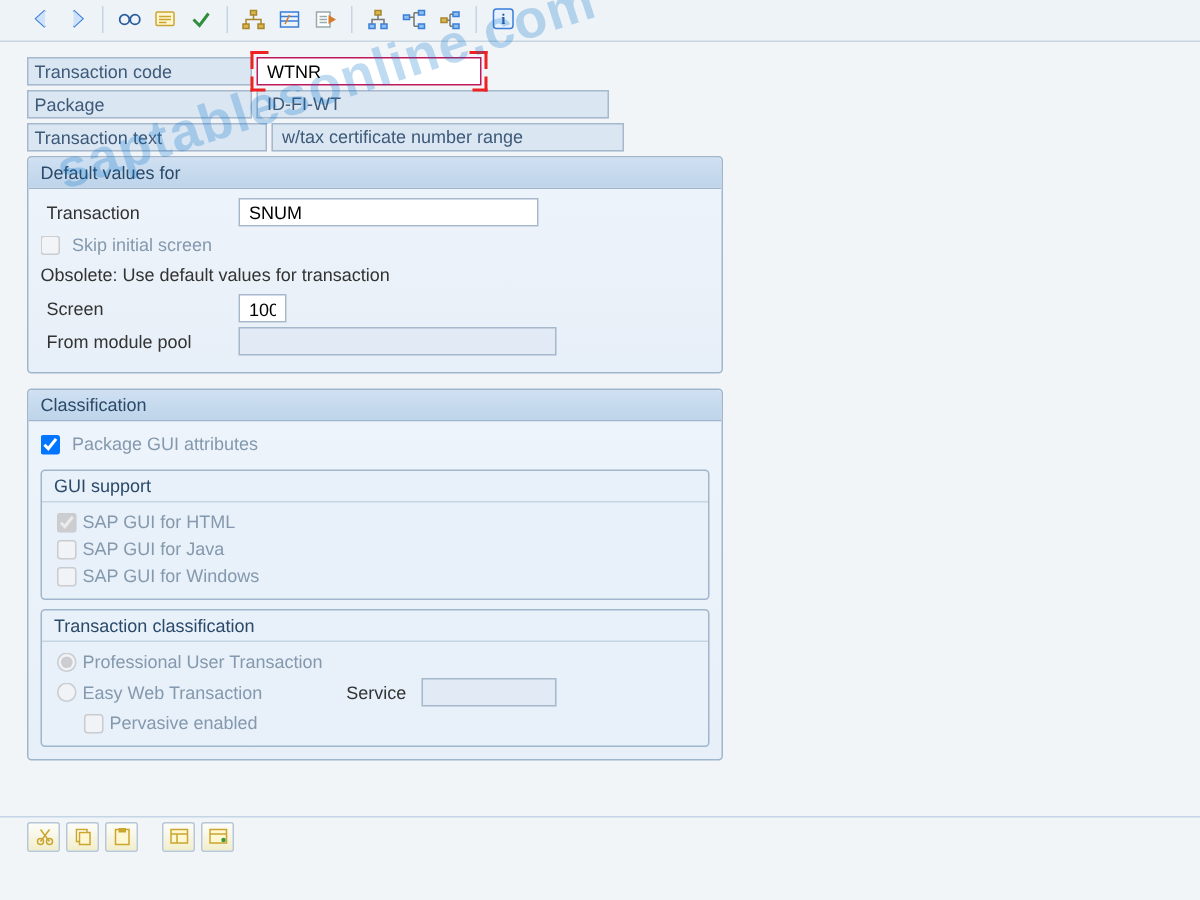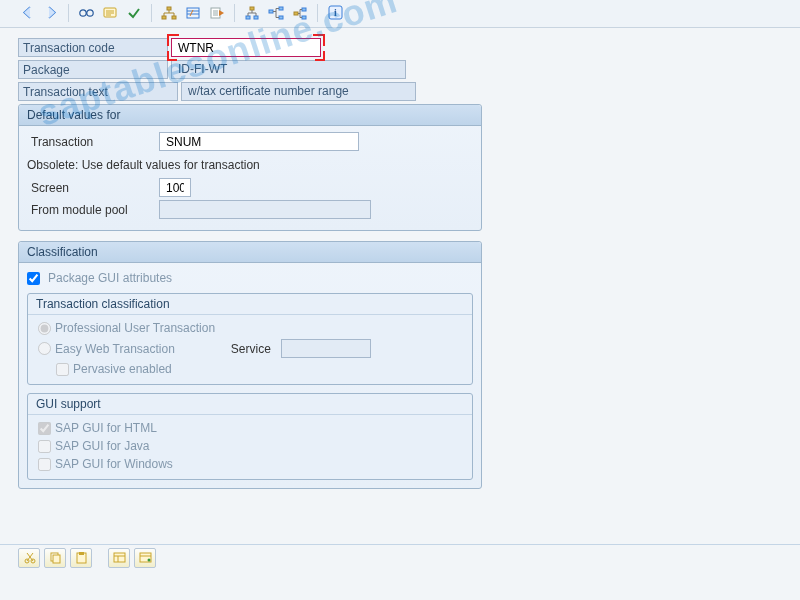--- a/index.html
+++ b/index.html
@@ -287,38 +287,60 @@
     <div class="readonly-input" style="width:235px">w/tax certificate number range</div>
   </div>
 
   <div class="group">
     <div class="group-title">Default values for</div>
     <div class="group-body">
       <div class="fieldrow">
         <div class="lbl">Transaction</div>
         <input class="plain-input" style="width: 200px;" value="SNUM">
       </div>
+      <div class="chk-row disabled-txt">
+        <input type="checkbox" disabled="" style="">
+        <span>Skip initial screen</span>
+      </div>
       <div class="obs">Obsolete: Use default values for transaction</div>
       <div class="fieldrow">
         <div class="lbl">Screen</div>
         <input class="plain-input" style="width: 32px;" value="100">
       </div>
       <div class="fieldrow">
         <div class="lbl">From module pool</div>
         <div class="disabled-input" style="width:212px"></div>
       </div>
     </div>
   </div>
 
   <div class="group" style="margin-top:10px;">
     <div class="group-title">Classification</div>
     <div class="group-body">
       <div class="chk-row">
         <input type="checkbox" checked="" style="">
         <span class="disabled-txt">Package GUI attributes</span>
+      </div>
+
+      <div class="subgroup" style="margin-top:8px;">
+        <div class="subgroup-title">GUI support</div>
+        <div class="subgroup-body">
+          <div class="row disabled-txt">
+            <input type="checkbox" checked="" disabled="" style="">
+            <span>SAP GUI for HTML</span>
+          </div>
+          <div class="row disabled-txt">
+            <input type="checkbox" disabled="" style="">
+            <span>SAP GUI for Java</span>
+          </div>
+          <div class="row disabled-txt">
+            <input type="checkbox" disabled="" style="">
+            <span>SAP GUI for Windows</span>
+          </div>
+        </div>
       </div>
 
       <div class="subgroup">
         <div class="subgroup-title">Transaction classification</div>
         <div class="subgroup-body">
           <div class="row disabled-txt">
             <input type="radio" name="tc" checked="" disabled="" style="">
             <span>Professional User Transaction</span>
           </div>
           <div class="row">
@@ -328,38 +350,20 @@
             </span>
             <span class="svc-lbl">Service</span>
             <div class="disabled-input" style="width:90px"></div>
           </div>
           <div class="row disabled-txt" style="padding-left:18px;">
             <input type="checkbox" disabled="" style="">
             <span>Pervasive enabled</span>
           </div>
         </div>
       </div>
-
-      <div class="subgroup" style="margin-top:8px;">
-        <div class="subgroup-title">GUI support</div>
-        <div class="subgroup-body">
-          <div class="row disabled-txt">
-            <input type="checkbox" checked="" disabled="" style="">
-            <span>SAP GUI for HTML</span>
-          </div>
-          <div class="row disabled-txt">
-            <input type="checkbox" disabled="" style="">
-            <span>SAP GUI for Java</span>
-          </div>
-          <div class="row disabled-txt">
-            <input type="checkbox" disabled="" style="">
-            <span>SAP GUI for Windows</span>
-          </div>
-        </div>
-      </div>
     </div>
   </div>
 
   <div class="footer">
     <div class="ft-btn">
       <svg width="13" height="13">
           <circle cx="4" cy="10" r="2" fill="none" stroke="#caa62e"></circle>
           <circle cx="10" cy="10" r="2" fill="none" stroke="#caa62e"></circle>
           <path d="M4 10 L10 2 M10 10 L4 2" stroke="#caa62e"></path>
         </svg>

